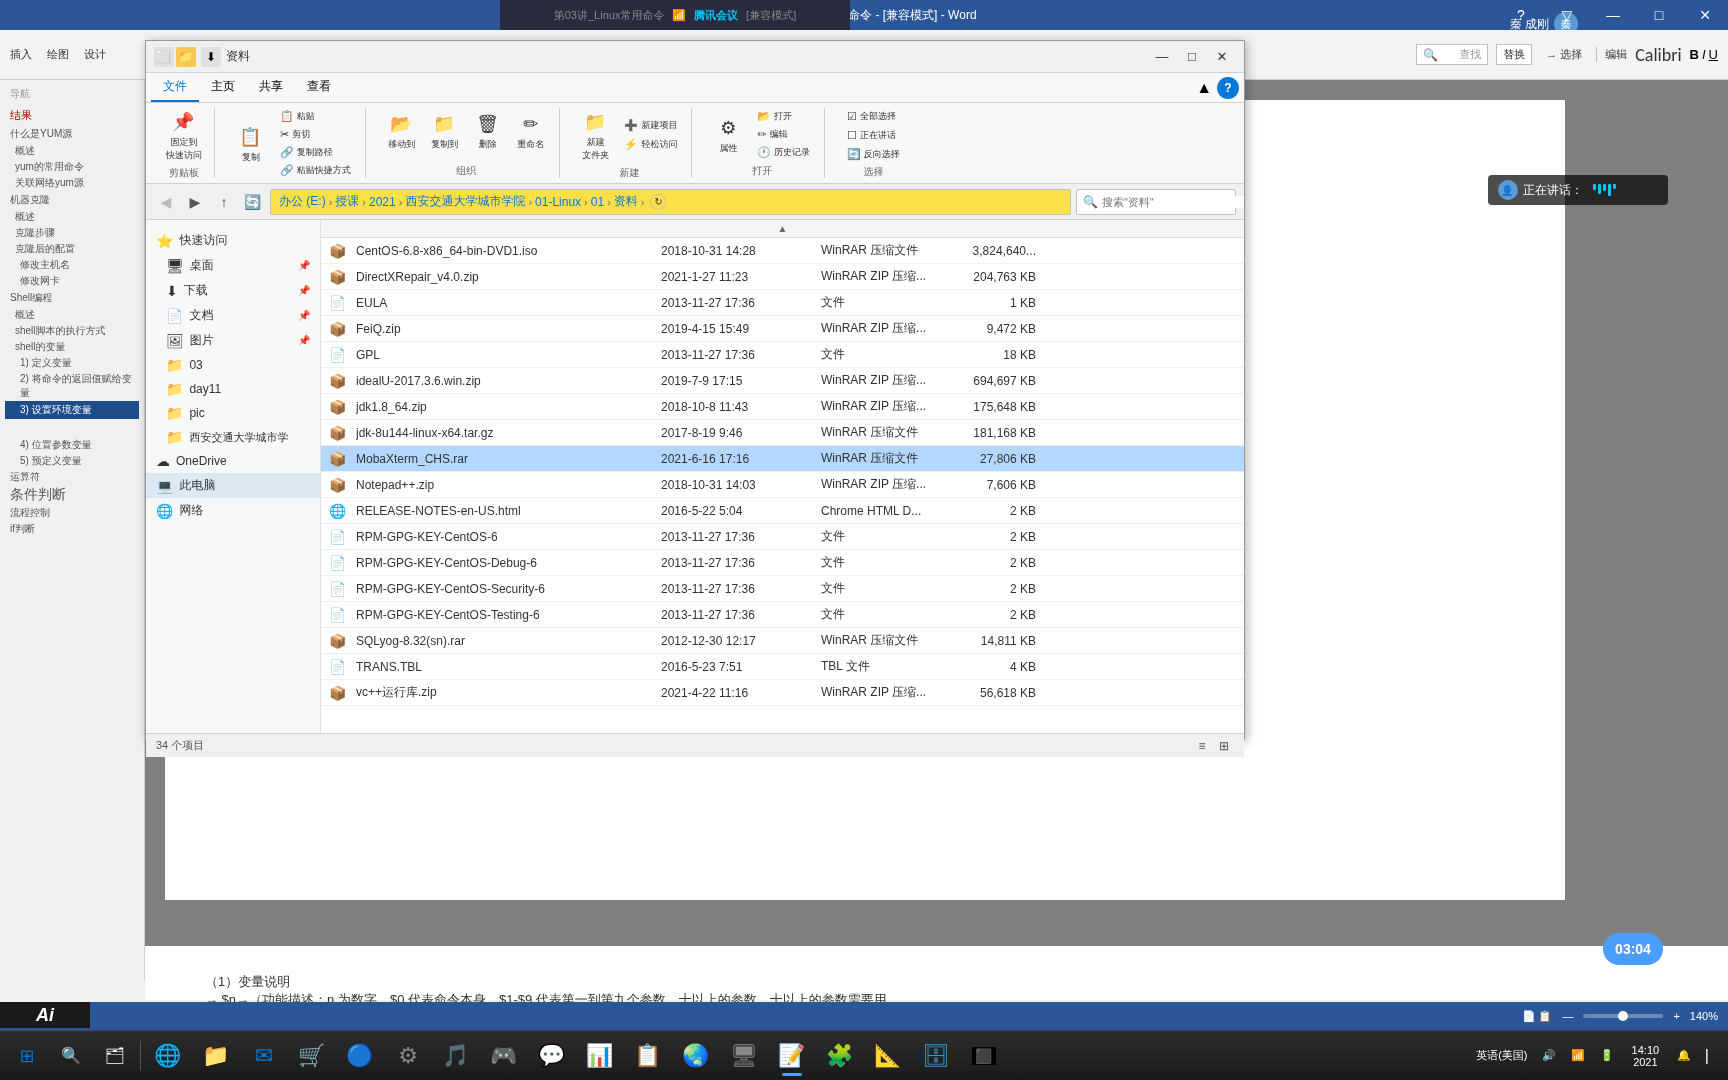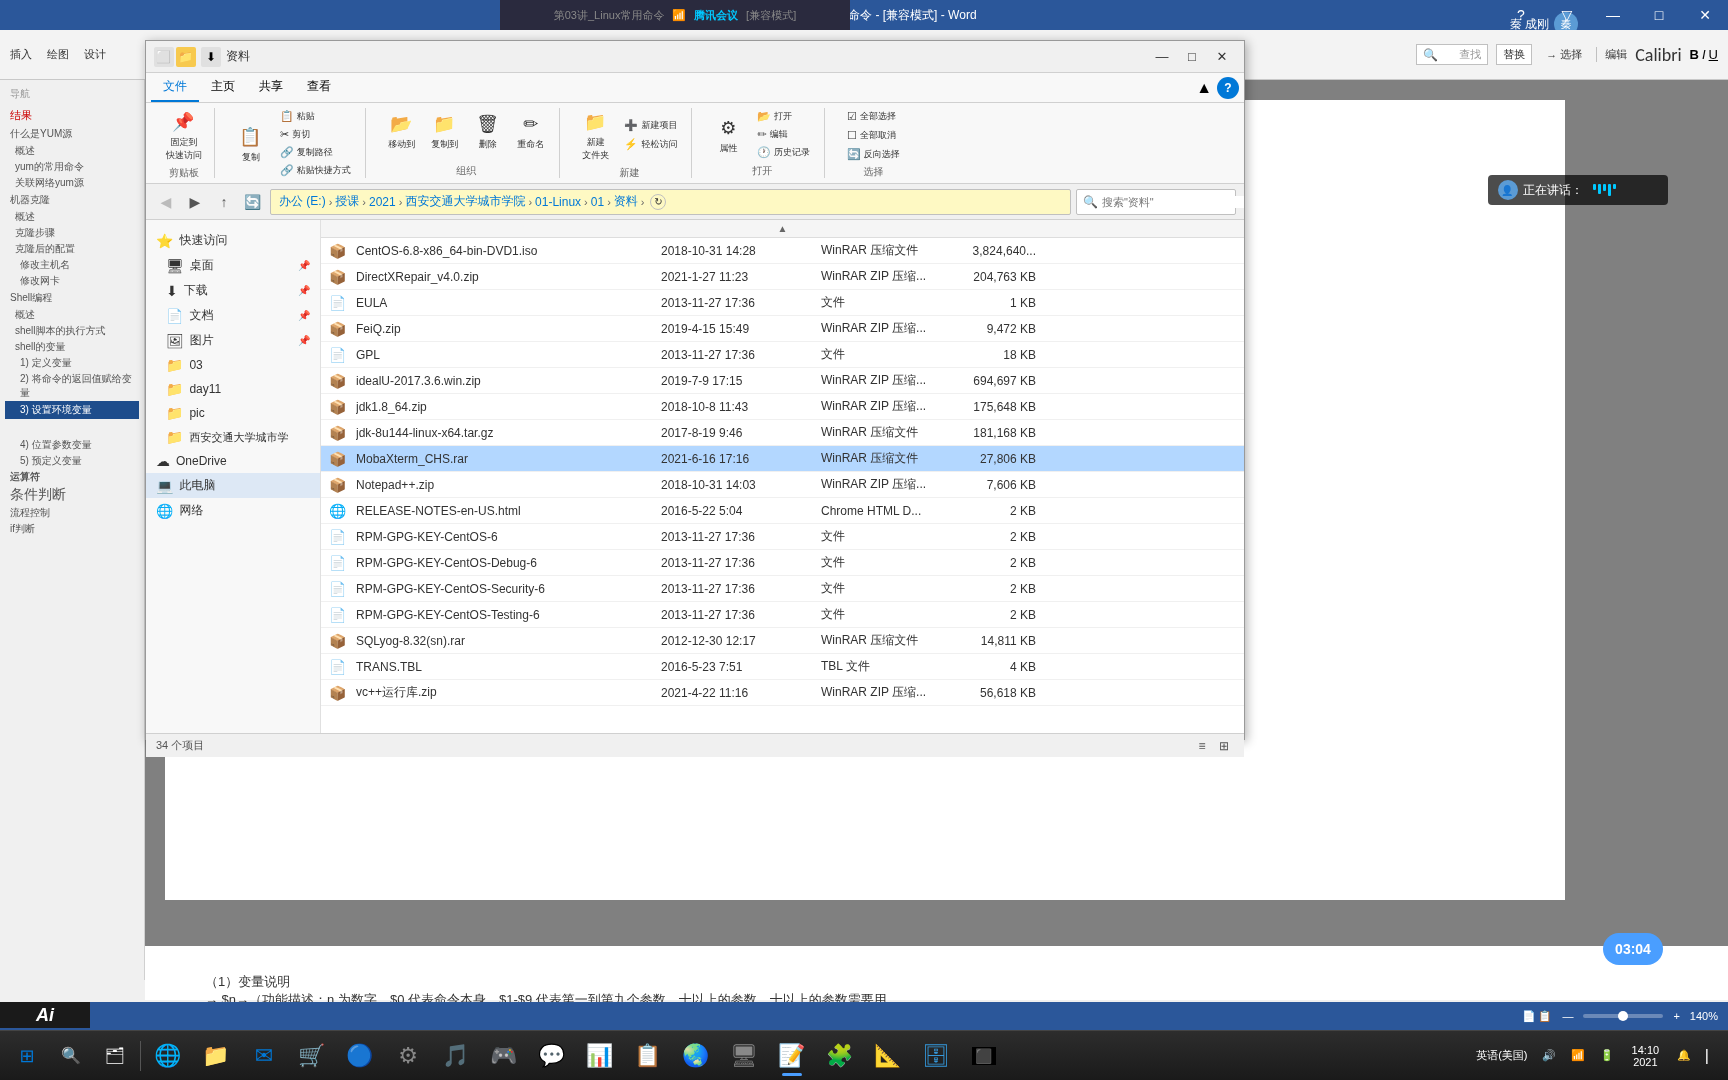--- a/index.html
+++ b/index.html
@@ -118,21 +118,21 @@
       height: 36px; background: #f0f0f0; border-bottom: 1px solid #d0d0d0;
       display: flex; align-items: center; padding: 0 8px; gap: 5px;
     }
     .nav-btn {
       width: 24px; height: 24px; border-radius: 3px; display: flex;
       align-items: center; justify-content: center; cursor: pointer;
       font-size: 14px; color: #555;
     }
     .nav-btn.disabled { color: #bbb; cursor: default; }
     .address-bar {
-      flex: 1; height: 26px; background: #fef9c3; border: 1px solid #c0c0c0;
+      flex: 1; height: 26px; background: #fde047; border: 1px solid #c0c0c0;
       border-radius: 2px; display: flex; align-items: center; padding: 0 8px;
       font-size: 12px; color: #333; overflow: hidden;
     }
     .address-breadcrumb { display: flex; align-items: center; gap: 2px; flex-wrap: nowrap; }
     .breadcrumb-item {
       color: #0078d7; cursor: pointer; font-size: 12px; white-space: nowrap;
     }
     .breadcrumb-sep { color: #666; font-size: 11px; margin: 0 1px; }
     .search-bar {
       width: 160px; height: 26px; background: white; border: 1px solid #c0c0c0;
@@ -329,21 +329,21 @@
   <div style="font-size:10px;color:#555;padding:1px 5px 1px 15px;">修改网卡</div>
   <div style="font-size:10px;color:#555;padding:2px 5px;">Shell编程</div>
   <div style="font-size:10px;color:#555;padding:1px 5px 1px 10px;">概述</div>
   <div style="font-size:10px;color:#555;padding:1px 5px 1px 10px;">shell脚本的执行方式</div>
   <div style="font-size:10px;color:#555;padding:1px 5px 1px 10px;">shell的变量</div>
   <div style="font-size:10px;color:#555;padding:1px 5px 1px 15px;">1) 定义变量</div>
   <div style="font-size:10px;color:#555;padding:1px 5px 1px 15px;">2) 将命令的返回值赋给变量</div>
   <div style="background:#1e4d8c;color:white;font-size:10px;padding:2px 5px 2px 15px;">3) 设置环境变量</div>
   <div style="font-size:10px;color:#555;padding:19px 5px 1px 15px;">4) 位置参数变量</div>
   <div style="font-size:10px;color:#555;padding:1px 5px 1px 15px;">5) 预定义变量</div>
-  <div style="font-size:10px;color:#555;padding:1px 5px;font-weight:bold;">运算符</div>
+  <div style="font-size:10px;color:#555;padding:1px 5px;">运算符</div>
   <div style="font-size:14px;color:#555;padding:1px 5px;">条件判断</div>
   <div style="font-size:10px;color:#555;padding:1px 5px;">流程控制</div>
   <div style="font-size:10px;color:#555;padding:1px 5px;">if判断</div>
 </div>
 
 <div class="word-content">
   <div class="word-page">
     
   </div>
 </div>
@@ -497,21 +497,21 @@
       </div>
 
       <div class="ribbon-group">
         <div style="display:flex;flex-direction:column;gap:2px;">
           <div class="ribbon-btn-small">
             <span>☑</span>
             <span style="font-size:9px;">全部选择</span>
           </div>
           <div class="ribbon-btn-small">
             <span>☐</span>
-            <span style="font-size:9px;">全部取消</span>
+            <span style="font-size:9px;">正在讲话</span>
           </div>
           <div class="ribbon-btn-small">
             <span>🔄</span>
             <span style="font-size:9px;">反向选择</span>
           </div>
         </div>
         <span class="ribbon-group-label">选择</span>
       </div>
     </div>
   </div>

